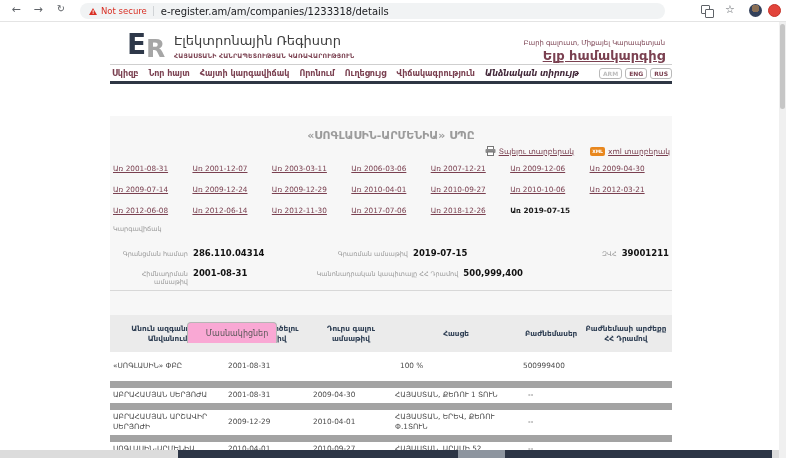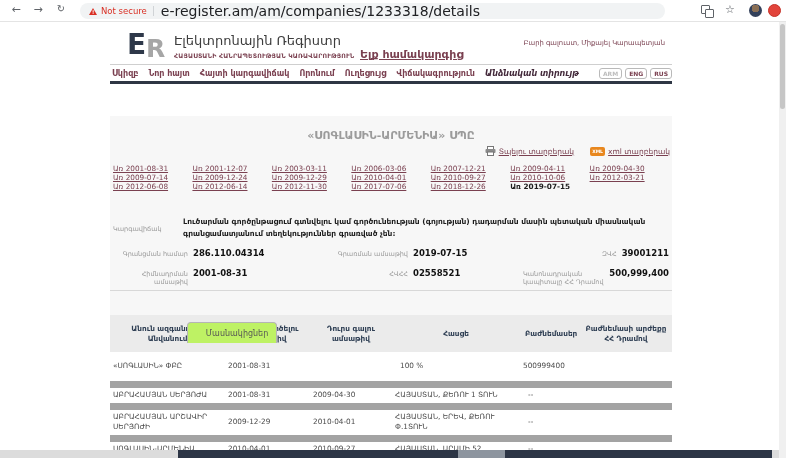--- a/index.html
+++ b/index.html
@@ -10,71 +10,71 @@
   }
   
   .chrome { position:absolute; left:0; top:0; width:786px; height:22px; background:#fff; border-bottom:1px solid #e4e4e4; z-index:10; }
   .nav-btn { position:absolute; top:3px; width:16px; text-align:center; font-size:11px; color:#5f6368; cursor:pointer; }
   .btn-back { left:8px; } .btn-fwd { left:30px; } .btn-reload { left:53px; font-size:10px; }
   .urlbar { position:absolute; left:80px; top:3px; width:585px; height:16px; background:#f1f3f4; border-radius:9px; display:flex; align-items:center; padding:0 9px; }
   .warn-tri { width:0; height:0; border-left:4px solid transparent; border-right:4px solid transparent; border-bottom:7px solid #d93025; position:relative; margin-right:4px; }
   .warn-tri::after { content:"!"; position:absolute; left:-1px; top:1px; font-size:5px; color:#fff; font-weight:bold; }
   .not-secure { color:#d93025; font-size:8.5px; margin-right:6px; white-space:nowrap; }
   .url-sep { width:1px; height:10px; background:#d0d3d6; margin-right:7px; }
-  .url-text { color:#202124; font-size:14px; white-space:nowrap; overflow:hidden;text-align:center; }
+  .url-text { color:#202124; font-size:10px; white-space:nowrap; overflow:hidden;text-align:center; }
   .translate-ic { position:absolute; left:701px; top:5px; width:9px; height:9px; border:1px solid #5f6368; border-radius:1px; background:#fff; cursor:pointer; }
   .translate-ic::after { content:""; position:absolute; left:3px; top:3px; width:7px; height:7px; border:1px solid #5f6368; border-radius:1px; background:#fff; }
   .star-ic { position:absolute; left:725px; top:3px; font-size:11px; color:#5f6368; cursor:pointer; }
   .avatar { position:absolute; left:749px; top:4px; width:13px; height:13px; border-radius:50%; background:radial-gradient(circle at 50% 35%, #8a6f55 0 35%, #33405a 36% 100%); cursor:pointer; }
   .red-badge { position:absolute; left:768px; top:4px; width:13px; height:13px; border-radius:50%; background:#e2443b; border:1px solid #c53228; cursor:pointer; }
   
   .vscroll { position:absolute; right:0; top:22px; width:7px; height:436px; background:#f0f0f0; z-index:9; }
   .vscroll .thumb { position:absolute; left:1px; top:2px; width:5px; height:85px; background:#c6c6c6; border-radius:3px; }
   
   .logo-e { position:absolute; left:127px; top:28px; font-size:28px; font-weight:bold; color:#2e3849; z-index:2; }
   .logo-r { position:absolute; left:146px; top:34px; font-size:25px; font-weight:bold; color:#a6a6a6; z-index:1; }
   .brand-title { position:absolute; left:174px; top:33px; font-size:13px; color:#3d3d3d; }
   .brand-sub { position:absolute; left:174px; top:52px; font-size:6.2px; font-weight:bold; color:#7a4050; letter-spacing:0.2px; }
   .welcome { position:absolute; left:360px; top:39px; width:305px; text-align:right; font-size:6.8px; color:#7a4050; }
-  .logout { position:absolute; left:360px; top:48px; width:305px; text-align:left; font-size:11px; font-weight:bold; color:#7a4050; text-decoration:underline; cursor:pointer; }
+  .logout { position:absolute; left:360px; top:48px; width:305px; text-align:right; font-size:13px; font-weight:bold; color:#7a4050; text-decoration:underline; cursor:pointer; }
   .hdr-divider { position:absolute; left:110px; top:64px; width:562px; height:1px; background:#cfcfcf; }
   
   .mainnav { position:absolute; left:112px; top:69px; display:flex; gap:10px; font-size:8px; font-weight:bold; color:#7a4050; white-space:nowrap; }
   .mainnav span { cursor:pointer; }
   .mainnav .active { font-style:italic; color:#43293a; }
   .langs { position:absolute; left:560px; top:68px; width:112px; display:flex; justify-content:flex-end; gap:3px; }
   .lang { font-size:6px; font-weight:bold; border:1px solid #b9b9b9; border-radius:3px; padding:1px 3px; color:#7a4050; background:#fff; cursor:pointer; }
   .lang.disabled { color:#bdbdbd; }
   .navy-rule { position:absolute; left:110px; top:81px; width:562px; height:3px; background:#2e3644; }
   
   .panel { position:absolute; left:110px; top:84px; width:562px; height:227px; background:#f7f7f7;margin-top:32px; }
   .company-title { position:absolute; left:0; top:13px; width:100%; text-align:center; font-size:11px; font-weight:bold; color:#9b9b9b; }
   .links-row { position:absolute; right:2px; top:30px; display:flex; gap:16px; align-items:center; }
   .plink { display:flex; align-items:center; gap:3px; font-size:7.5px; color:#7a4050; cursor:pointer; }
   .plink u { }
   .xml-ic { width:15px; height:9px; background:#e8871e; border-radius:2px; color:#fff; font-size:4.5px; font-weight:bold; line-height:9px; text-align:center; }
-  .snap-grid { position:absolute; left:3px; top:48px; width:556px; display:grid; grid-template-columns:repeat(7,1fr); row-gap:0; font-size:7.3px; }
+  .snap-grid { position:absolute; left:3px; top:48px; width:556px; display:grid; grid-template-columns:repeat(7,1fr); row-gap:12px; font-size:7.3px; }
   .snap { color:#7a4050; text-decoration:underline; cursor:pointer; white-space:nowrap; }
   .snap-current { color:#1c1c1c; font-weight:bold; white-space:nowrap; }
   .status-row { position:absolute; left:3px; top:100px; width:556px; display:flex; }
   .status-label { flex:0 0 70px; font-size:6.5px; color:#9a9a9a; padding-top:9px; }
   .status-text { flex:1; font-size:7.5px; font-weight:bold; color:#1d1d1d; line-height:1.55; }
   .details { position:absolute; left:3px; top:132px; width:556px; display:grid; grid-template-columns:195px 215px 1fr; row-gap:10px; }
   .dcell { display:flex; align-items:baseline; gap:5px; }
   .dcell .dlabel { font-size:6.5px; color:#9a9a9a; }
   .dcell .dvalue { font-size:8.5px; font-weight:bold; color:#111; white-space:nowrap; }
   .dcell.c1 .dlabel { flex:0 0 75px; text-align:right; }
   .dcell.c2 .dlabel { flex:0 0 100px; text-align:right; }
   .dcell.c3 { justify-content:flex-end; }
   .sep-line { position:absolute; left:0; top:174px; width:562px; height:1px; background:#d8d8d8; }
   
   .tabs { position:absolute; left:0; top:206px; width:562px; height:21px; }
   .tabline { position:absolute; left:0; top:20px; width:562px; height:1px; background:#b5b5b5; }
   .tab-dot { position:absolute; top:9px; width:3px; height:3px; border-radius:50%; background:#2e3644; cursor:pointer; }
-  .tab-active { position:absolute; left:77px; top:0; width:90px; height:21px; background:#bef264; border:1px solid #b5b5b5; border-bottom:none; border-radius:4px 4px 0 0; z-index:2; font-size:8px; color:#555; display:flex; align-items:center; justify-content:center; cursor:pointer;padding-left:10px; }
+  .tab-active { position:absolute; left:77px; top:0; width:90px; height:21px; background:#f9a8d4; border:1px solid #b5b5b5; border-bottom:none; border-radius:4px 4px 0 0; z-index:2; font-size:8px; color:#555; display:flex; align-items:center; justify-content:center; cursor:pointer;padding-left:10px; }
   
   .table { position:absolute; left:110px; top:315px; width:562px; background:#fff; }
   .thead, .trow { display:grid; grid-template-columns:115px 85px 82px 128px 60px 92px; align-items:center; }
   .thead { background:#ebebeb; min-height:37px; font-size:7.3px; font-weight:bold; color:#2f3f54; text-align:center; line-height:1.3; }
   .thead > div { padding:2px 5px; }
   .trow { border-bottom:7px solid #a3a3a3; font-size:7.3px; color:#4a4a4a; line-height:1.45; background:#fff; }
   .trow > div { padding:2px 5px 2px 3px; }
   .r0 { min-height:36px; } .r1 { min-height:18px; } .r2 { min-height:31px; } .r3 { min-height:20px; }
   .cell-share { padding-left:8px !important; }
   
@@ -146,62 +146,57 @@
       <u>xml տարբերակ</u>
     </span>
   </div>
 
   <div class="snap-grid">
     <a class="snap">Առ 2001-08-31</a>
     <a class="snap">Առ 2001-12-07</a>
     <a class="snap">Առ 2003-03-11</a>
     <a class="snap">Առ 2006-03-06</a>
     <a class="snap">Առ 2007-12-21</a>
-    <a class="snap">Առ 2009-04-11</a>
+    <a class="snap">Առ 2009-12-06</a>
     <a class="snap">Առ 2009-04-30</a>
     <a class="snap">Առ 2009-07-14</a>
     <a class="snap">Առ 2009-12-24</a>
     <a class="snap">Առ 2009-12-29</a>
     <a class="snap">Առ 2010-04-01</a>
     <a class="snap">Առ 2010-09-27</a>
     <a class="snap">Առ 2010-10-06</a>
     <a class="snap">Առ 2012-03-21</a>
     <a class="snap">Առ 2012-06-08</a>
     <a class="snap">Առ 2012-06-14</a>
     <a class="snap">Առ 2012-11-30</a>
     <a class="snap">Առ 2017-07-06</a>
     <a class="snap">Առ 2018-12-26</a>
     <span class="snap-current">Առ 2019-07-15</span>
   </div>
 
   <div class="status-row">
     <div class="status-label">Կարգավիճակ</div>
-    <div class="status-text">Լուծարման գործընթացում գտնվելու կամ գործունեության (գոյության) դադարման մասին պետական միասնական գրանցամատյանում տեղեկություններ գրառված չեն:</div>
   </div>
 
   <div class="details">
     <div class="dcell c1">
         <span class="dlabel">Գրանցման համար</span>
         <span class="dvalue">286.110.04314</span>
       </div>
     <div class="dcell c2">
         <span class="dlabel">Գրառման ամսաթիվ</span>
         <span class="dvalue">2019-07-15</span>
       </div>
     <div class="dcell c3">
         <span class="dlabel">ԶՎՀ</span>
         <span class="dvalue">39001211</span>
       </div>
     <div class="dcell c1">
         <span class="dlabel">Հիմնադրման ամսաթիվ</span>
         <span class="dvalue">2001-08-31</span>
-      </div>
-    <div class="dcell c2">
-        <span class="dlabel">ՀՎՀՀ</span>
-        <span class="dvalue">02558521</span>
       </div>
     <div class="dcell c3">
         <span class="dlabel">Կանոնադրական կապիտալը ՀՀ Դրամով</span>
         <span class="dvalue">500,999,400</span>
       </div>
   </div>
 
   <div class="sep-line"></div>
 
   <div class="tabs">

